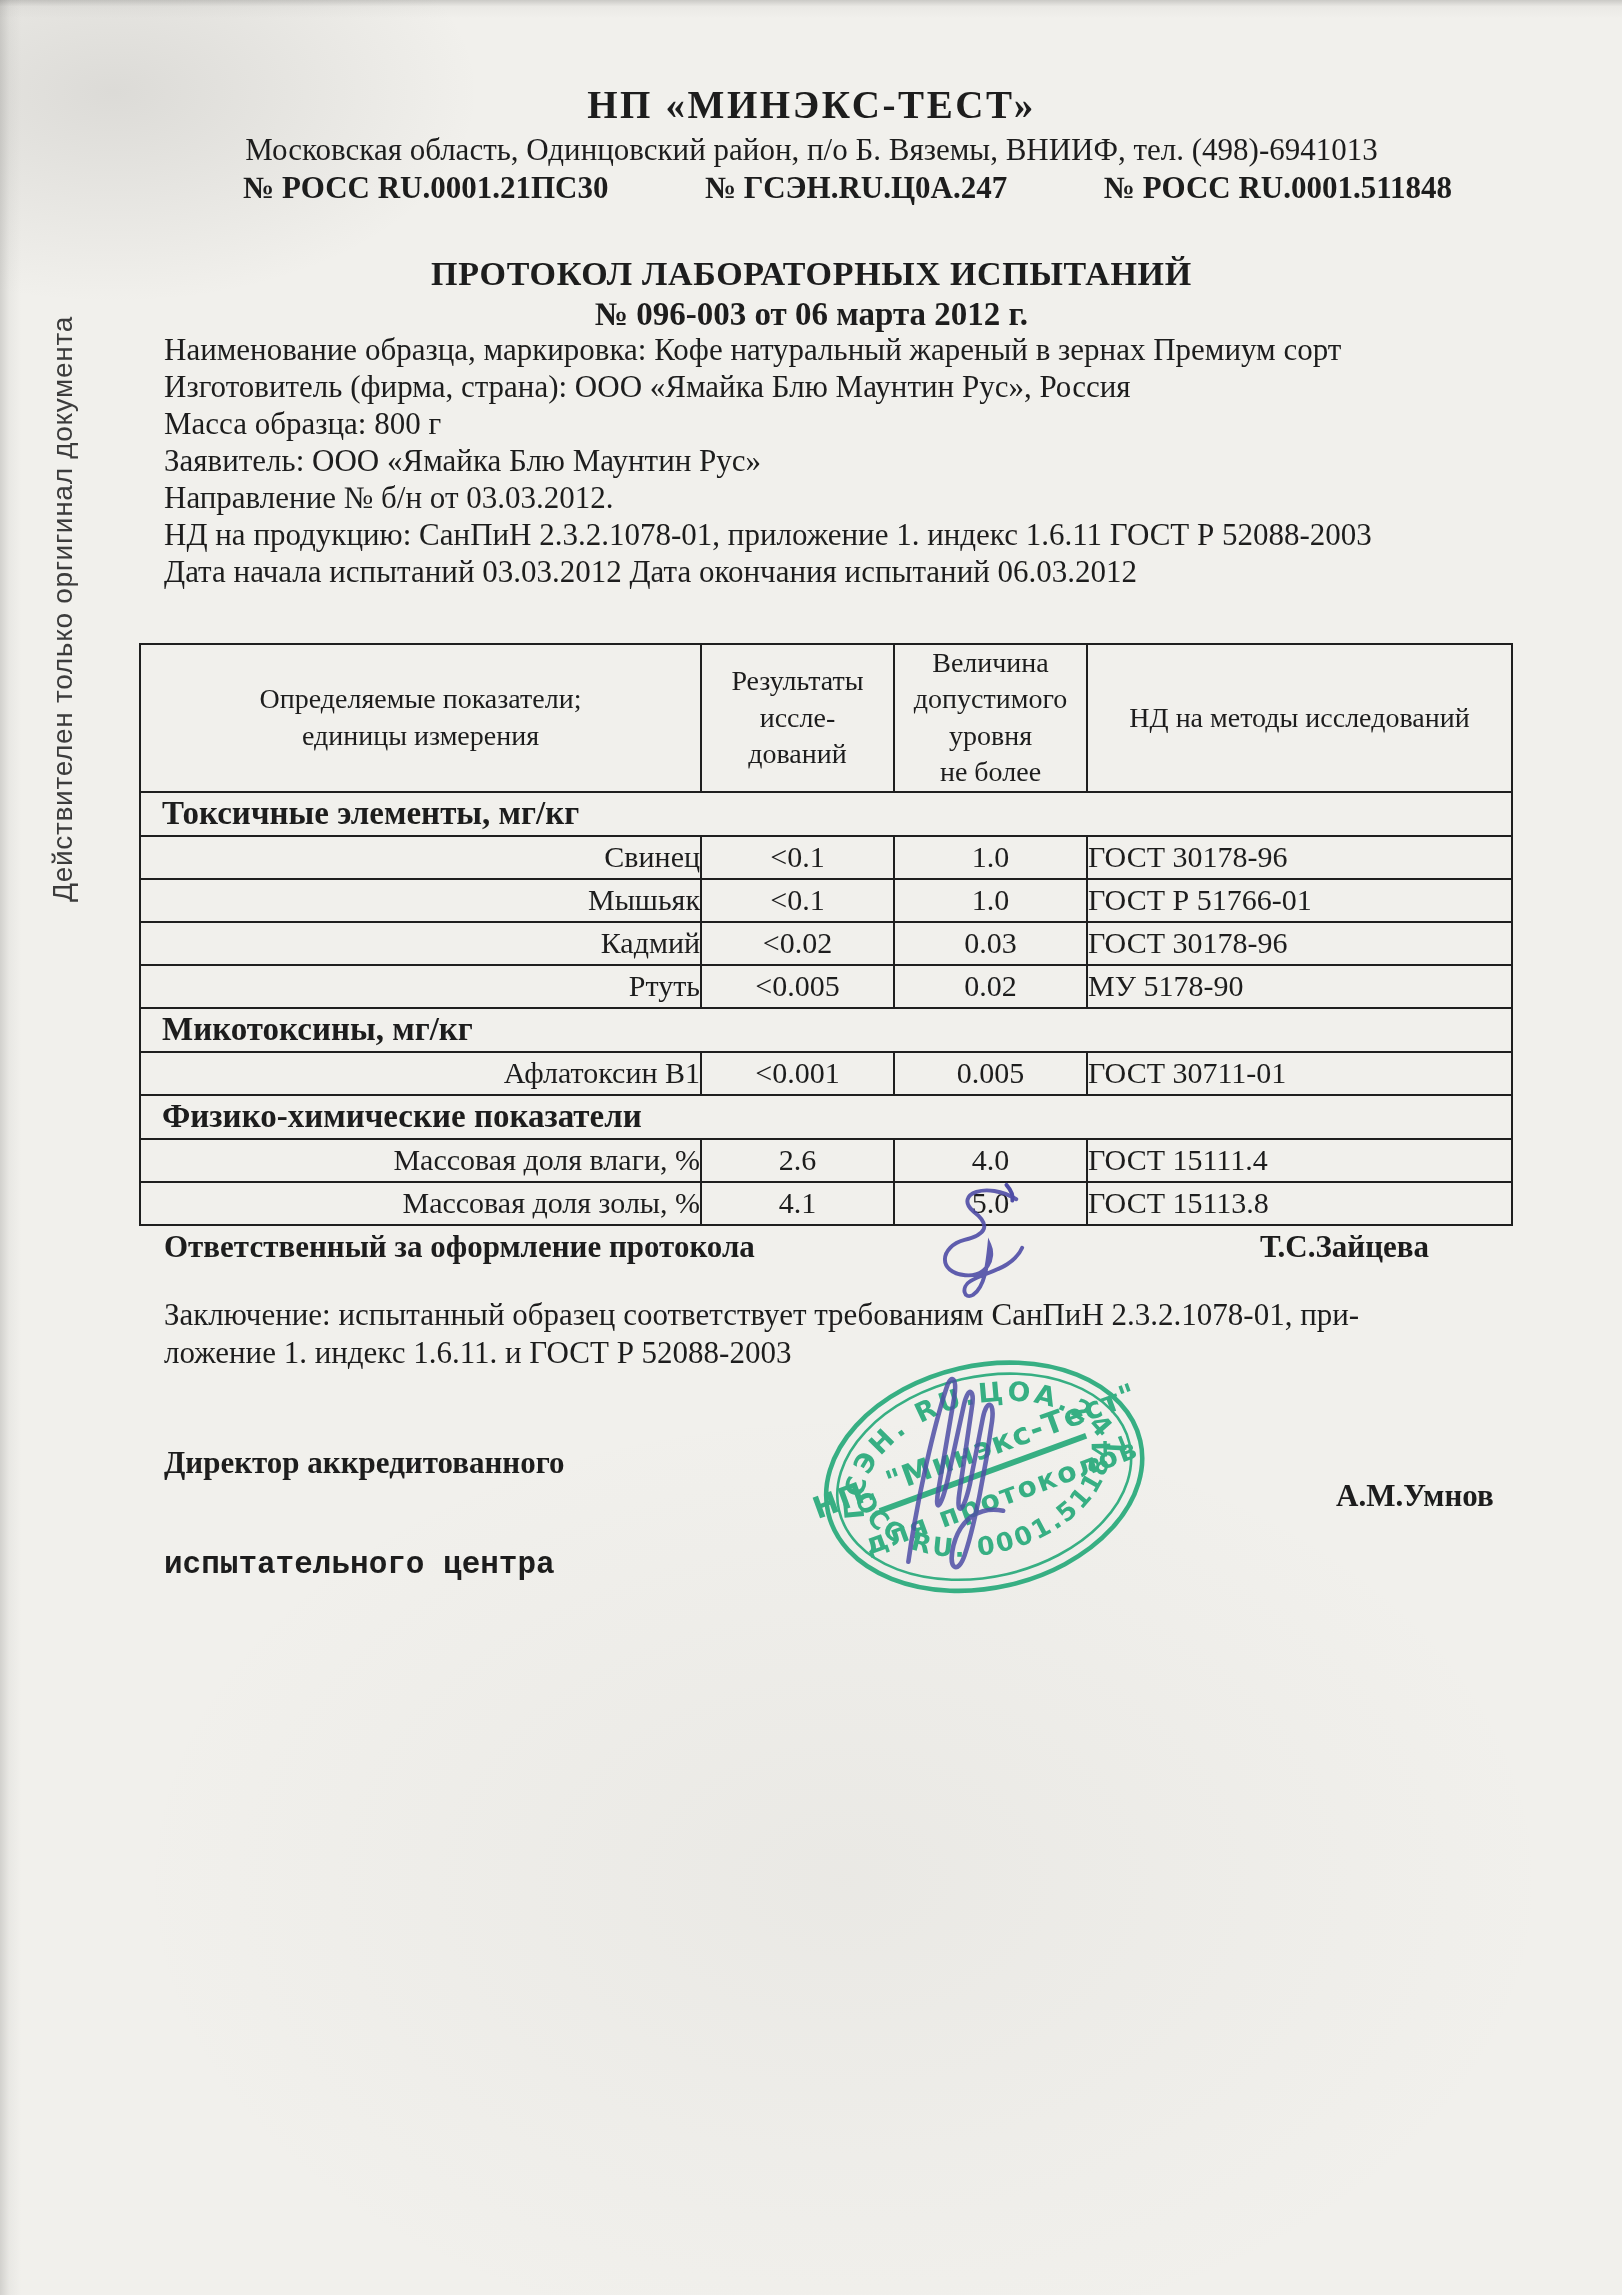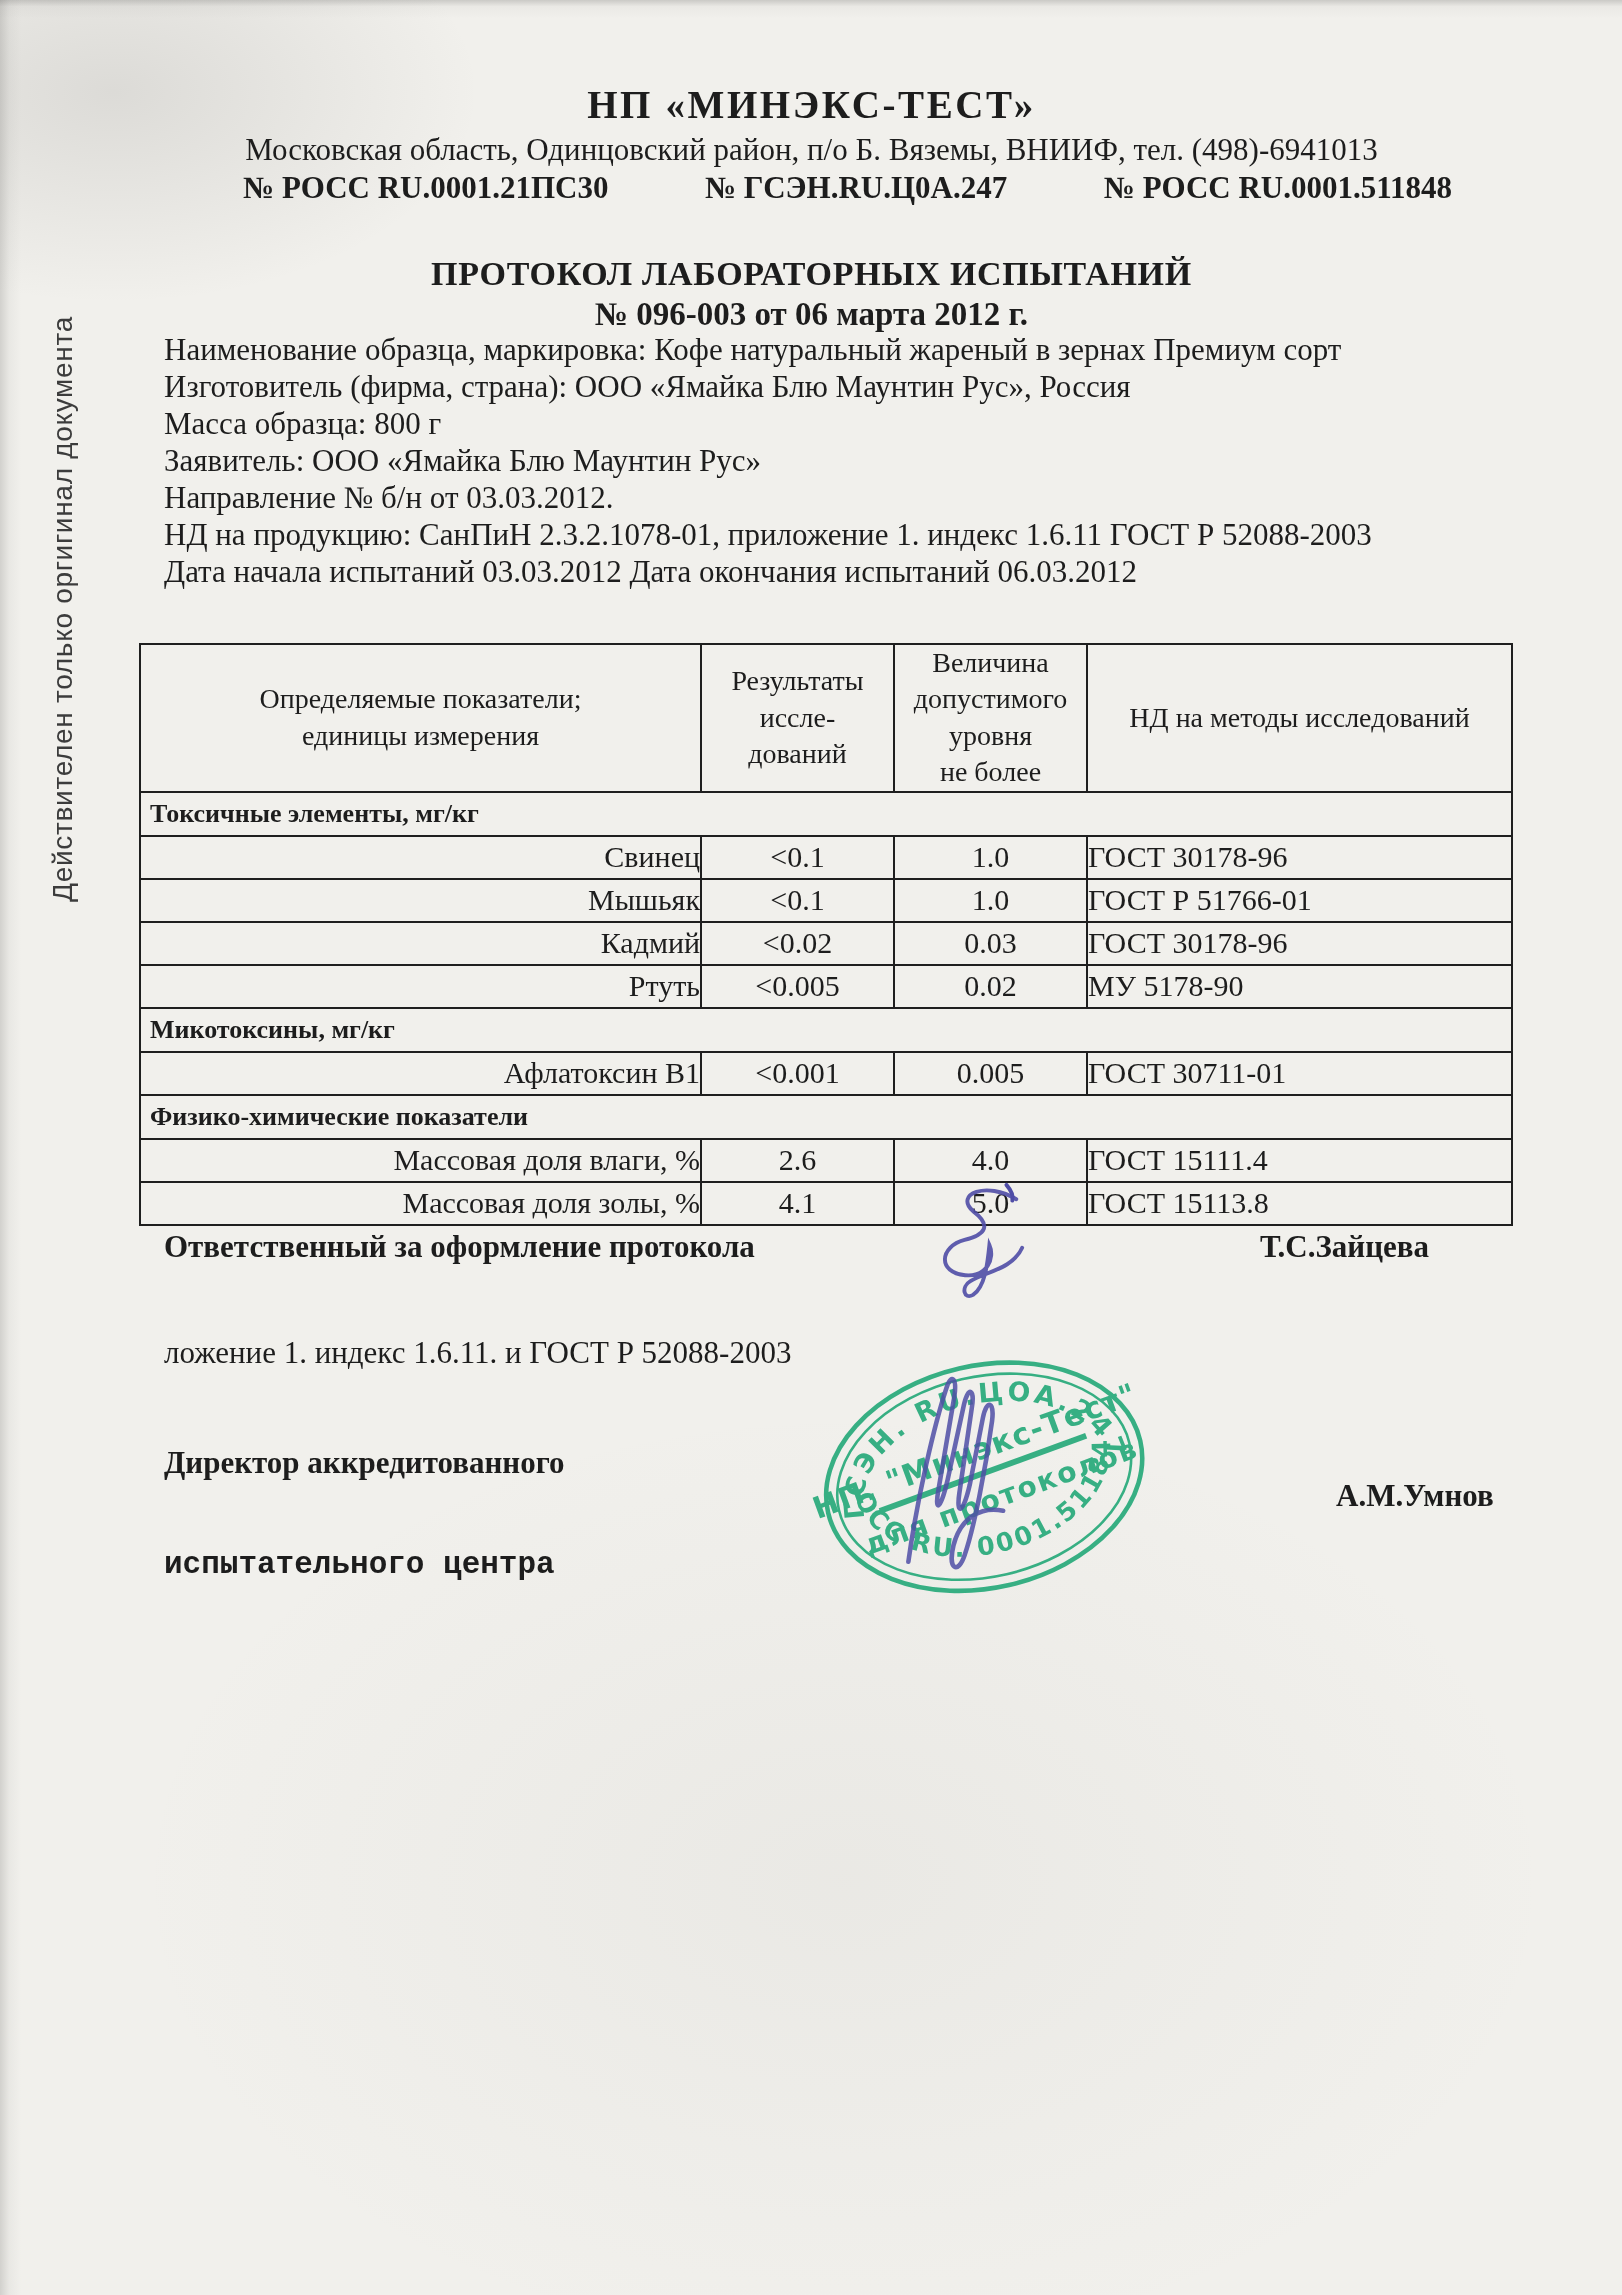--- a/index.html
+++ b/index.html
@@ -31,21 +31,21 @@
   table.results{
     position:absolute;left:139px;top:643px;width:1372px;
     border-collapse:collapse;table-layout:fixed;font-size:30px;
   }
   table.results col.c1{width:561px;} table.results col.c2{width:193px;}
   table.results col.c3{width:193px;} table.results col.c4{width:425px;}
   table.results td{border:2px solid #1f1f1f;border-top-width:2.6px;border-bottom-width:2.6px;
     vertical-align:middle;padding:0;}
   table.results .outer{border-left-width:2.6px;border-right-width:2.6px;}
   tr.hdr td{height:130px;text-align:center;font-size:28px;line-height:1.3;white-space:pre-line;}
-  tr.sec td{height:42px;font-weight:bold;font-size:26px;padding-left:9px;}
+  tr.sec td{height:42px;font-weight:bold;font-size:33px;padding-left:21px;}
   tr.dat td{height:41px;}
   td.name{text-align:right;padding-left:10.5px;}
   td.val{text-align:center;}
   td.method{text-align:left;padding-left:17px;}
   .responsible-label{top:1229px;left:164px;font-weight:bold;font-size:31px;}
   .responsible-name{top:1229px;left:1260px;font-weight:bold;font-size:31px;}
   .conclusion-1{top:1297px;left:164px;font-size:31px;white-space:nowrap;}
   .conclusion-2{top:1335px;left:164px;font-size:31px;white-space:nowrap;}
   .director-1{top:1445px;left:164px;font-weight:bold;font-size:31px;}
   .director-2{top:1547px;left:164px;font-weight:bold;font-size:31px;font-family:Liberation Mono, monospace;}
@@ -157,20 +157,21 @@
     </table>
 
   <div class="abs responsible-label">Ответственный за оформление протокола</div>
   <div class="abs responsible-name">Т.С.Зайцева</div>
 
   <svg class="abs sig1" width="151" height="131" viewBox="0 0 230 200">
     <path d="M 150,12 C 157,20 161,27 159,36" fill="none" stroke-width="6" stroke-linecap="round" stroke="#4f4da6"></path>
     <path d="M 165,34 C 120,6 70,26 99,52 C 128,74 118,88 86,96 C 48,106 44,146 87,150 C 120,153 133,124 124,104 C 121,134 117,168 99,180 C 85,188 80,168 95,159 C 118,145 160,140 174,108" fill="none" stroke-width="6" stroke-linecap="round" stroke-opacity="0.9" stroke="#4f4da6"></path>
   </svg>
 
+  <div class="abs conclusion-1">Заключение: испытанный образец соответствует требованиям СанПиН 2.3.2.1078-01, при-</div>
   <div class="abs conclusion-2">ложение 1. индекс 1.6.11. и ГОСТ Р 52088-2003</div>
 
   <div class="abs director-1">Директор аккредитованного</div>
   <div class="abs director-2">испытательного центра</div>
   <div class="abs director-name">А.М.Умнов</div>
 
   <svg class="abs stamp" width="353" height="284" viewBox="0 0 540 434">
     <defs>
       <path id="sArcT" d="M -192,18 A 192,130 0 0 1 192,18"></path>
       <path id="sArcB" d="M -200,-20 A 200,138 0 0 0 200,-20"></path>

